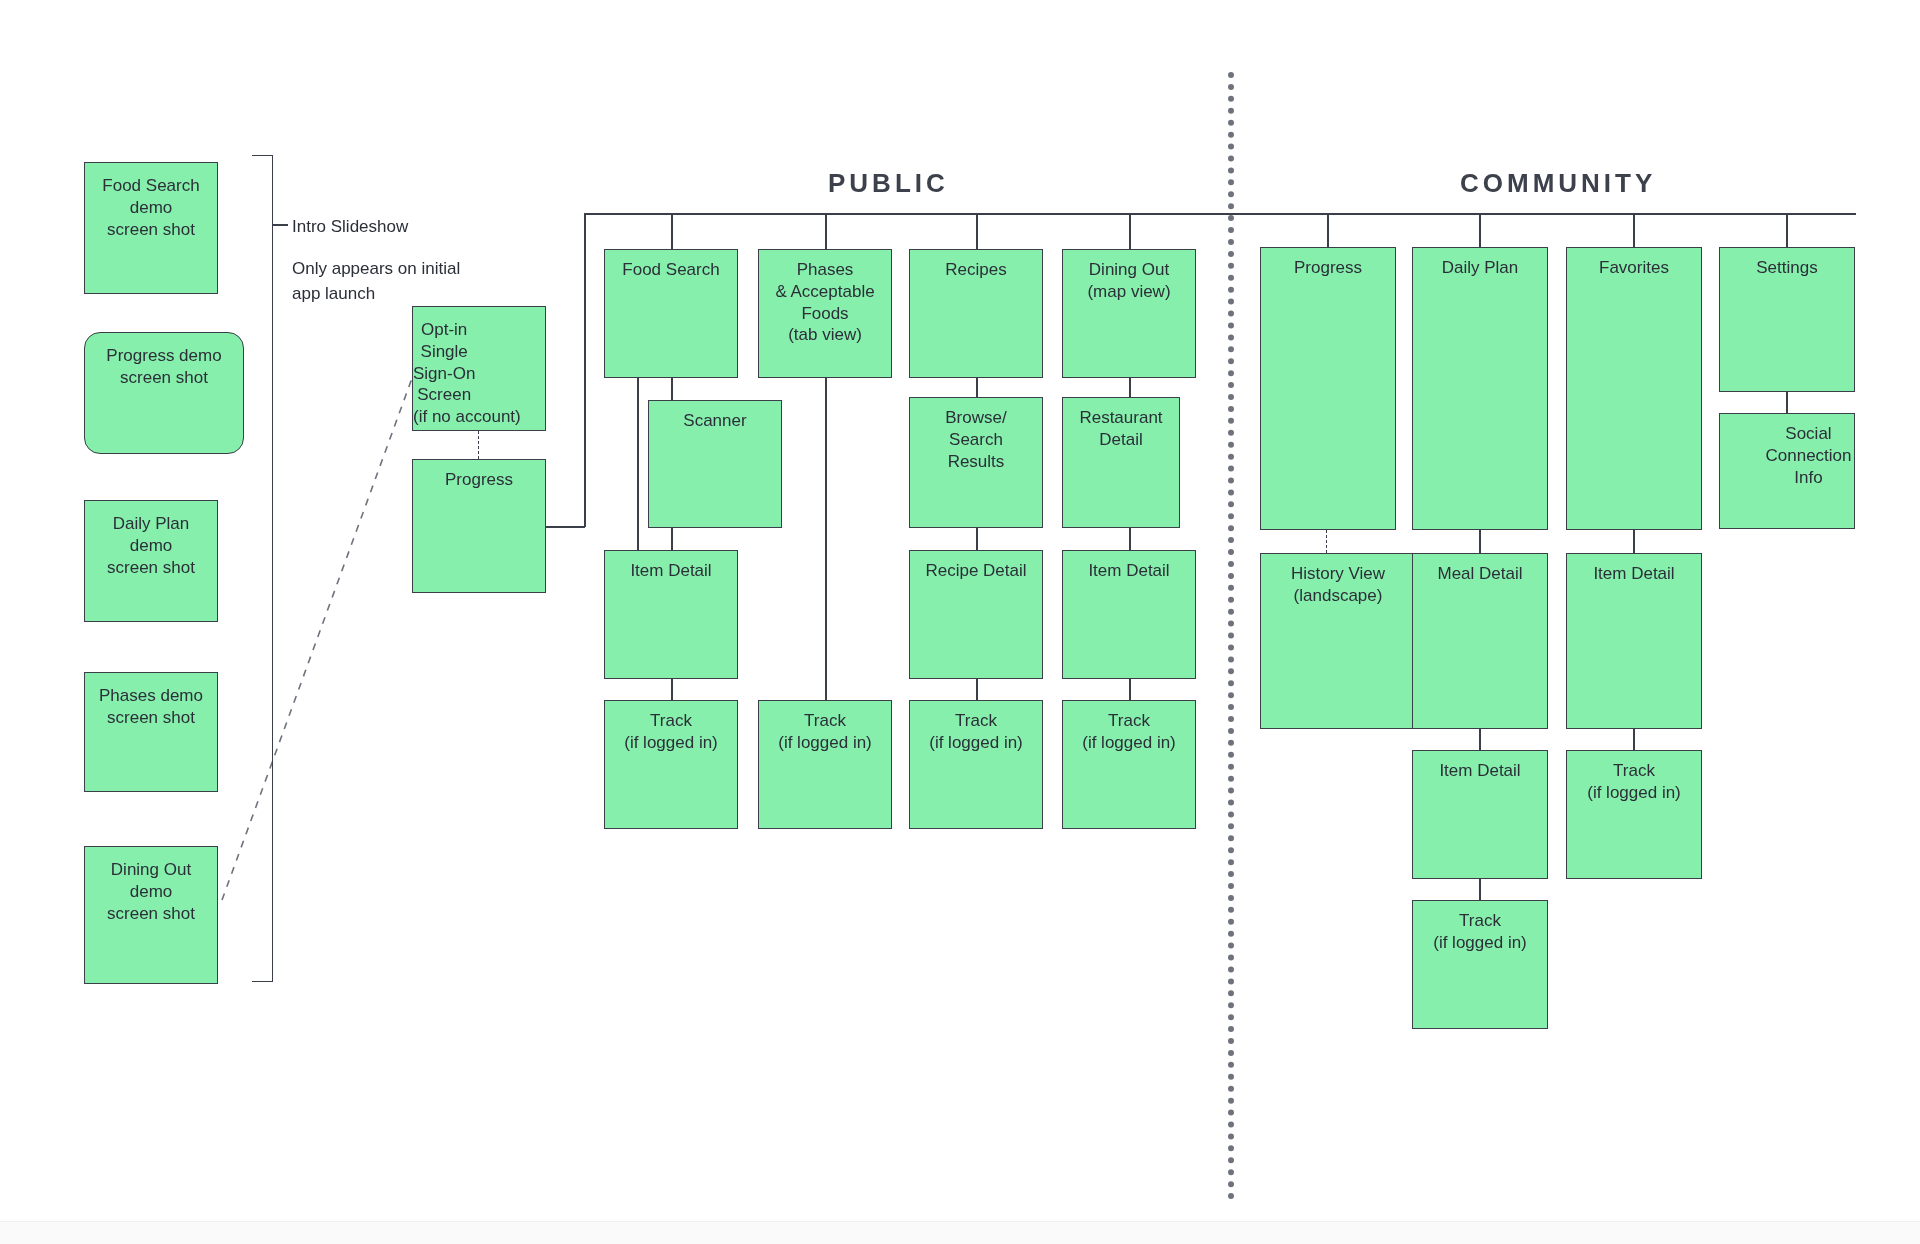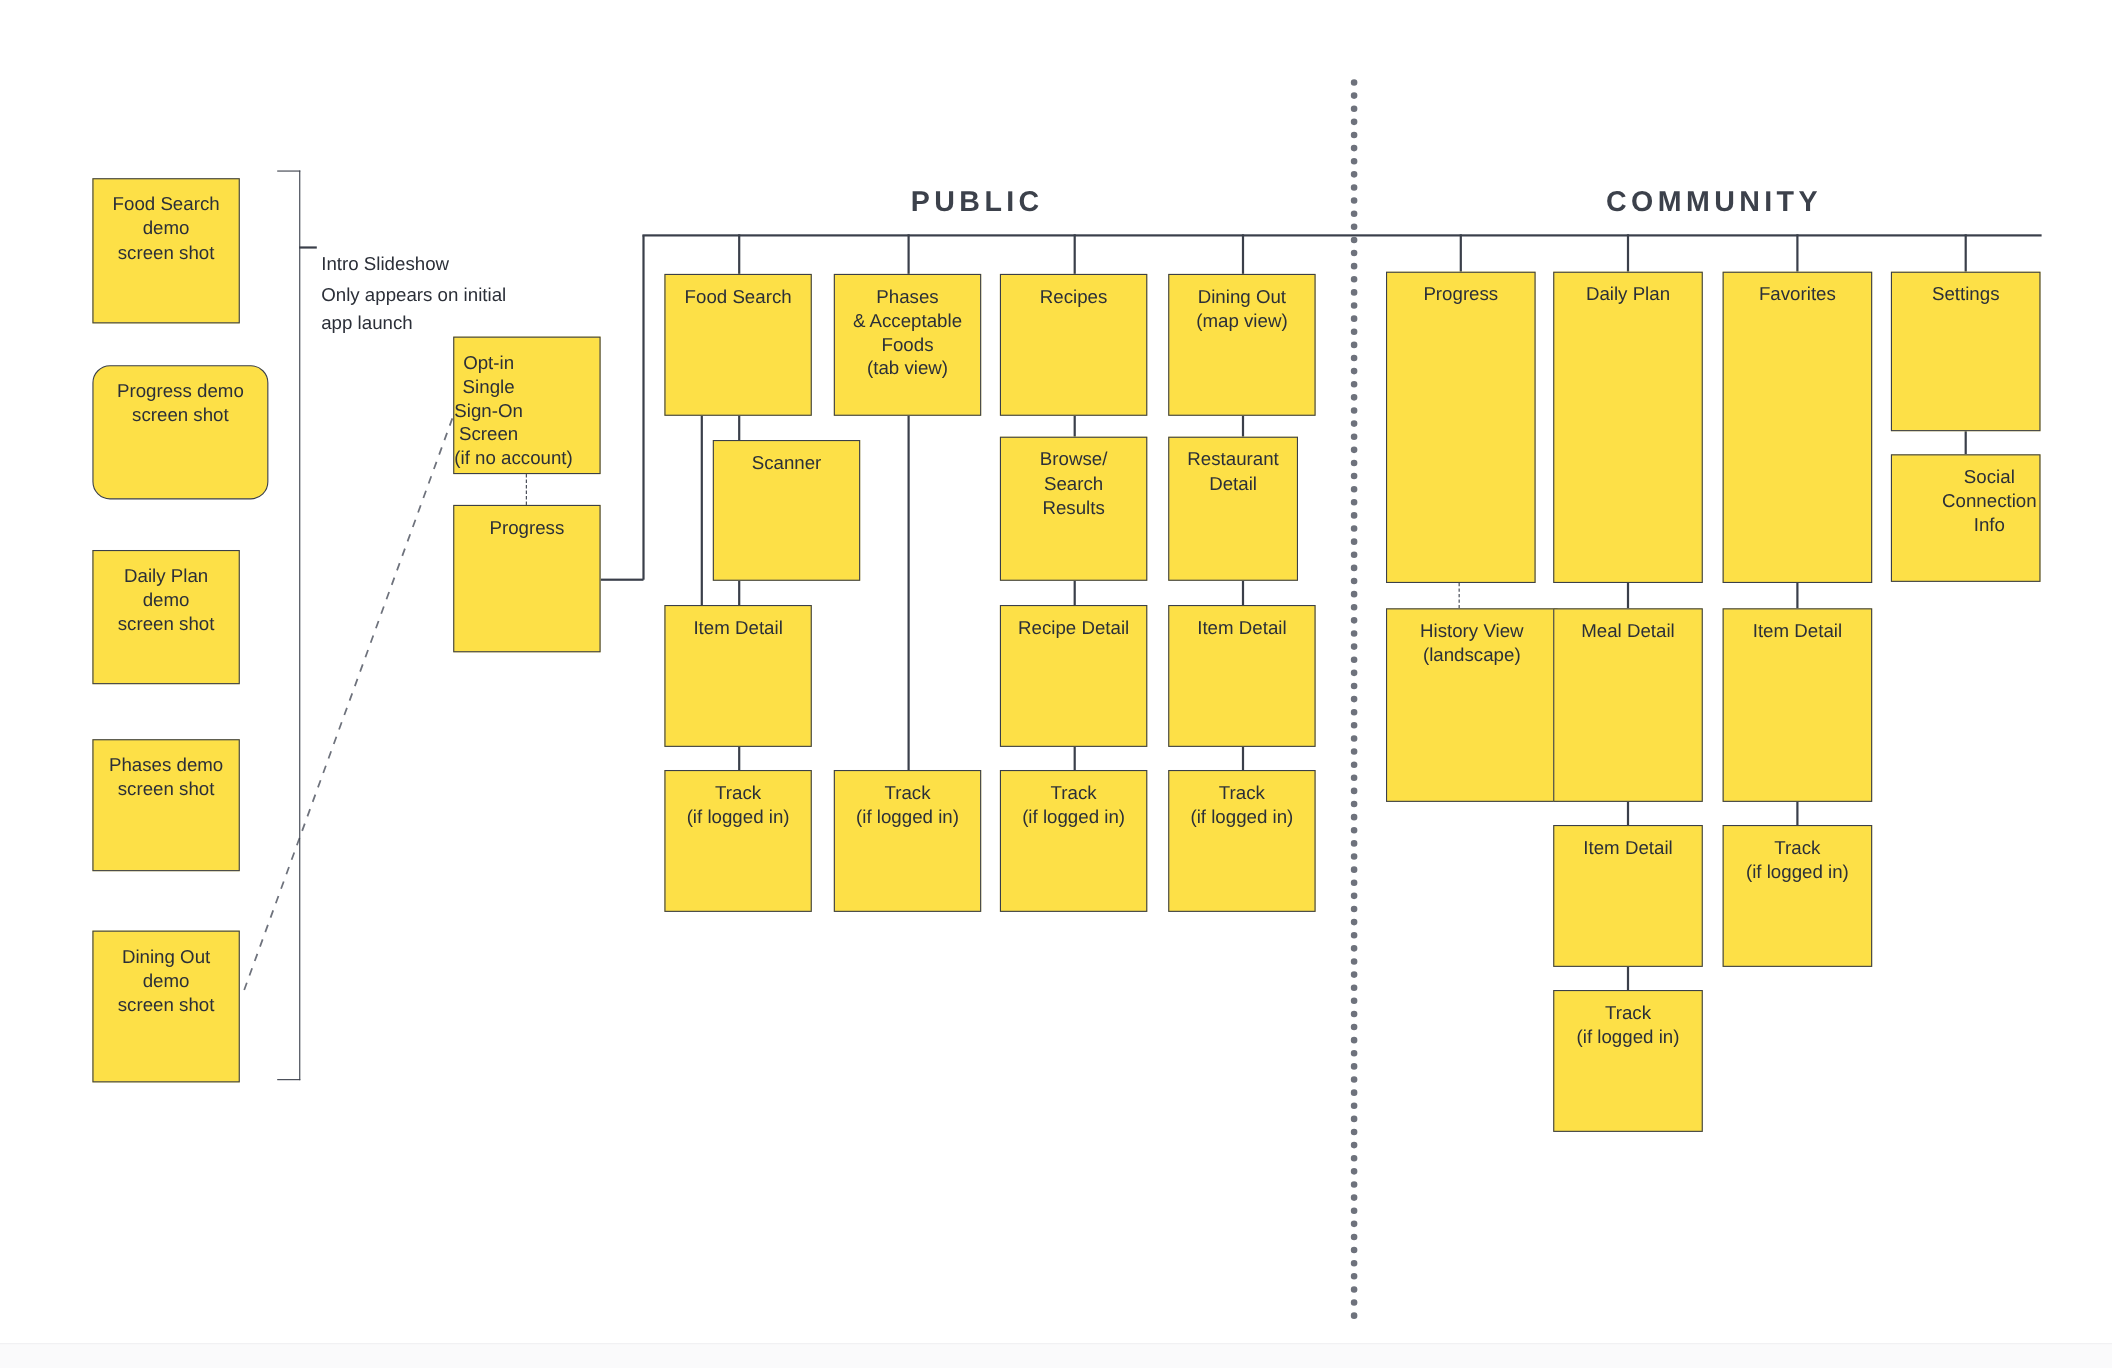--- a/index.html
+++ b/index.html
@@ -16,21 +16,21 @@
     width: 1920px;
     height: 1244px;
     background: #ffffff;
     overflow: hidden;
   }
   
   .node {
     position: absolute;
     box-sizing: border-box;
     border: 1.6px solid #3a3f4a;
-    background: #fde047;
+    background: #86efac;
     display: flex;
     justify-content: center;
     align-items: flex-start;
     text-align: center;
     line-height: 1.28;
     font-size: 17px;
     color: #2b2f38;
     padding-top: 9px;
     white-space: pre-line;
     z-index: 3;
@@ -132,21 +132,21 @@
 screen shot</div>
   <div class="node demo" style="left:84px; top:500px; width:134px; height:122px;">Daily Plan
 demo
 screen shot</div>
   <div class="node demo" style="left:84px; top:672px; width:134px; height:120px;">Phases demo
 screen shot</div>
   <div class="node demo" style="left:84px; top:846px; width:134px; height:138px;">Dining Out
 demo
 screen shot</div>
 
-  <div class="anno" style="left:292px; top:228px;">Intro Slideshow</div>
+  <div class="anno" style="left:292px; top:215px;">Intro Slideshow</div>
   <div class="anno" style="left:292px; top:257px;">Only appears on initial
 app launch</div>
 
   <div class="node" style="left:412px; top:306px; width:134px; height:125px; flex-direction:column; padding-top:10px;">
     <span style="white-space:pre-line;">Opt-in
 Single
 Sign-On
 Screen</span>
     <span class="sub-italic">(if no account)</span>
   </div>

